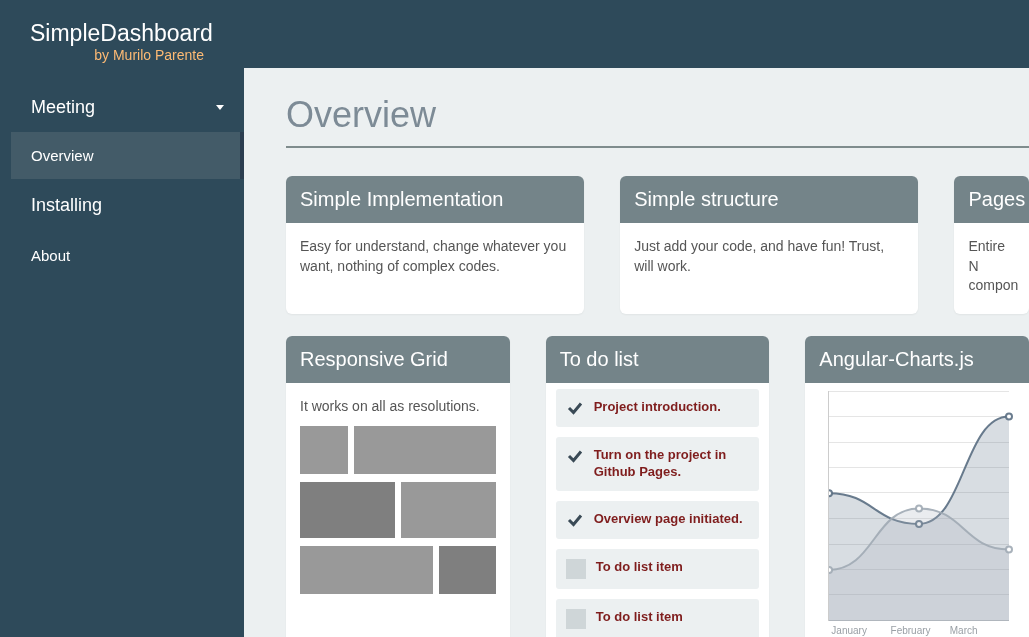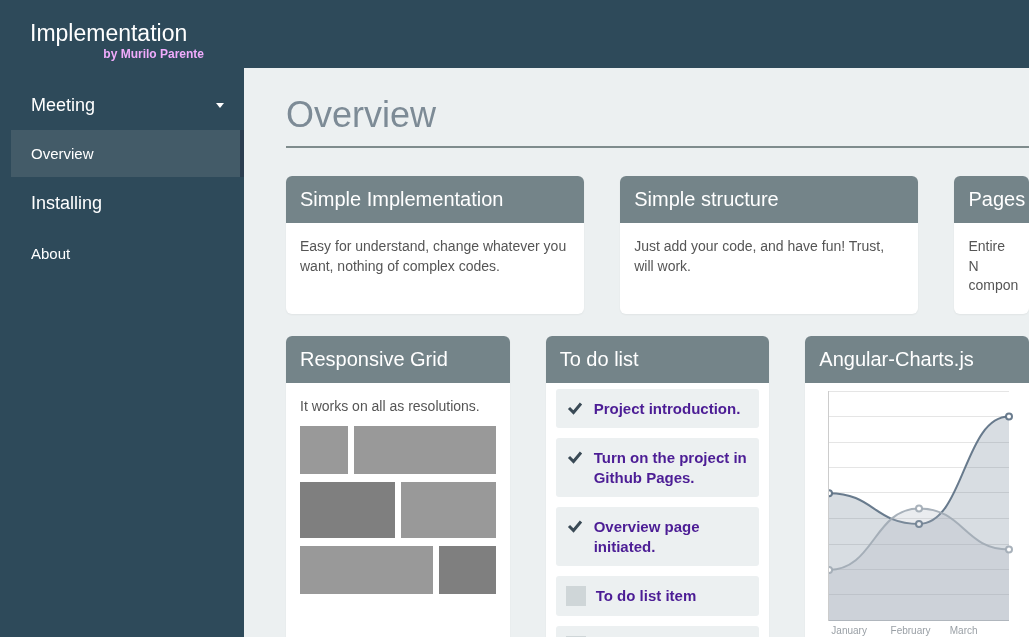--- a/index.html
+++ b/index.html
@@ -17,25 +17,24 @@
 }
 .brand {
   padding: 20px 30px 10px;
 }
 .brand-title {
   font-size: 23px;
   font-weight: 400;
   color: #fff;
 }
 .brand-sub {
-  font-size: 12px;
-  color: #f0abfc;
+  font-size: 14px;
+  color: #fdba74;
   text-align: right;
   padding-right: 10px;
-  font-weight: bold;
 }
 .nav-section {
   margin-top: 10px;
   margin-left: 11px;
 }
 .nav-header {
   padding: 14px 20px;
   font-size: 18px;
   color: #fff;
   display: flex;
@@ -139,23 +138,23 @@
   display: flex;
   align-items: center;
   justify-content: center;
 }
 .todo-check.done svg { display: block; }
 .todo-check.empty {
   background: #cfd6d8;
   width: 20px; height: 20px;
 }
 .todo-text {
-  font-size: 15px;
+  font-size: 13px;
   font-weight: bold;
-  color: #4c1d95;
+  color: #7f1d1d;
   line-height: 1.3;
 }
 .chart {
   padding: 8px 20px 0 4px;
   font-size: 10px;
   color: #888;
 }
 .chart-area {
   position: relative;
   height: 230px;
@@ -180,21 +179,21 @@
   position: absolute;
   left: 0; top: 0;
   width: 212px; height: 230px;
 }
 </style>
 </head>
 <body>
 
 <div class="sidebar">
   <div class="brand">
-    <div class="brand-title">Implementation</div>
+    <div class="brand-title">SimpleDashboard</div>
     <div class="brand-sub">by Murilo Parente</div>
   </div>
   <div class="nav-section">
     <div class="nav-header">
       <span>Meeting</span>
       <span class="caret"></span>
     </div>
     <div class="nav-item active">
       <span>Overview</span>
     </div>

